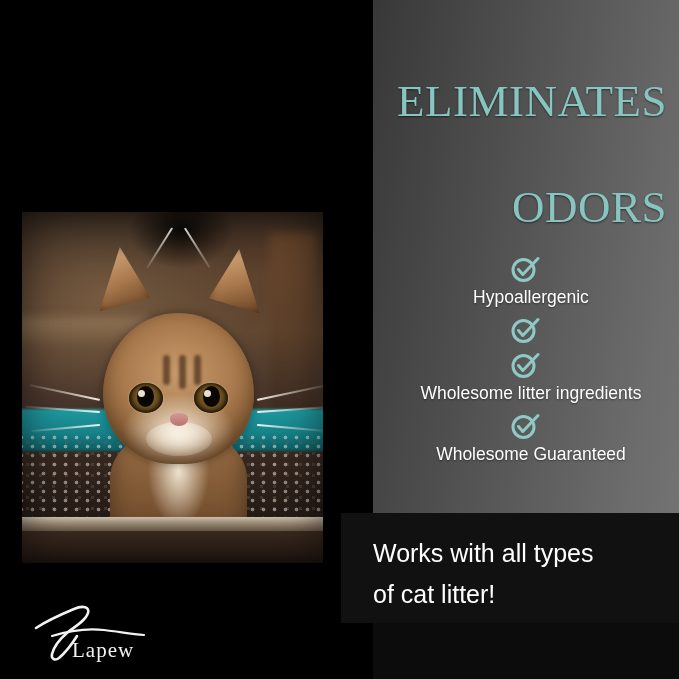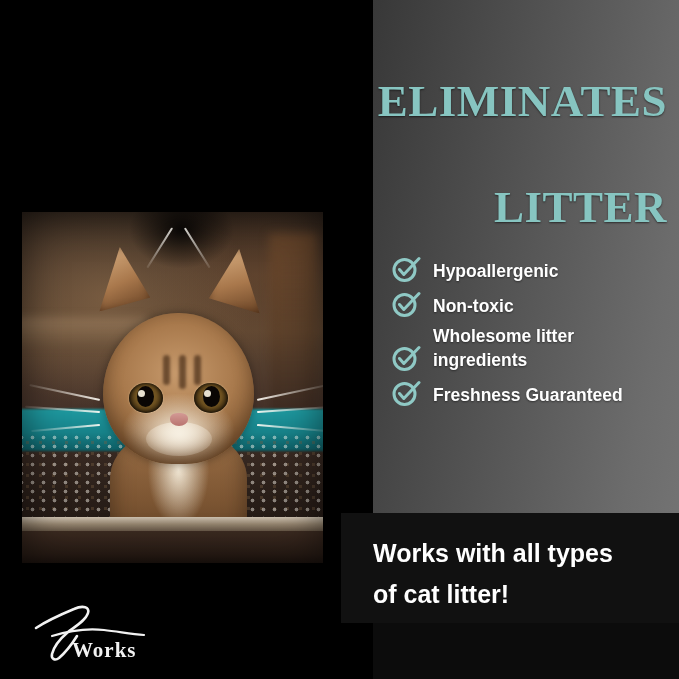--- a/index.html
+++ b/index.html
@@ -7,21 +7,20 @@
     padding: 0;
     background: #000;
   }
   #ad {
     position: relative;
     width: 679px;
     height: 679px;
     overflow: hidden;
     background: #0f172a;
     font-family: "Liberation Sans", sans-serif;
-    font-weight: bold;
   }
 
   
   .bg-black-left {
     position: absolute;
     left: 0; top: 0;
     width: 373px; height: 679px;
     background: #000000;
   }
   .bg-gradient-right {
@@ -56,22 +55,23 @@
 
   
   .features {
     position: absolute;
     left: 391px;
     top: 252px;
     width: 280px;
   }
   .feature-row {
     display: flex;
-    align-items: flex-end;
+    align-items: center;
     margin-bottom: 4px;
+    flex-direction: column;
   }
   .check-icon {
     flex: 0 0 auto;
     width: 30px;
     height: 30px;
     margin-right: 12px;
     margin-top: 1px;
     position: relative;
   }
   .check-icon svg { display: block; }
@@ -293,21 +293,21 @@
 <body>
 
 <div id="ad">
 
   <div class="bg-black-left"></div>
   <div class="bg-gradient-right"></div>
   <div class="bg-bottom-black"></div>
 
   <div class="headline">
     <span class="hl-line">ELIMINATES</span>
-    <span class="hl-line">LITTER</span>
+    <span class="hl-line">ODORS</span>
   </div>
 
   <div class="photo">
     <div class="photo-scene">
       <div class="room-bg"></div>
       <div class="room-dark-top"></div>
       <div class="room-shelf"></div>
       <div class="room-right-post"></div>
 
       <div class="litterbox-back"></div>
@@ -361,52 +361,51 @@
       <span class="feature-label">Hypoallergenic</span>
     </div>
 
     <div class="feature-row">
       <span class="check-icon">
         <svg width="30" height="30" viewBox="0 0 30 30">
           <circle cx="13.5" cy="17" r="10.5" fill="none" stroke="#8fc9c5" stroke-width="3"></circle>
           <path d="M8.5 16.5 L12.8 21.5 L28 5.5" fill="none" stroke="#8fc9c5" stroke-width="3" stroke-linecap="round" stroke-linejoin="round"></path>
         </svg>
       </span>
-      <span class="feature-label">Non-toxic</span>
     </div>
 
     <div class="feature-row">
       <span class="check-icon">
         <svg width="30" height="30" viewBox="0 0 30 30">
           <circle cx="13.5" cy="17" r="10.5" fill="none" stroke="#8fc9c5" stroke-width="3"></circle>
           <path d="M8.5 16.5 L12.8 21.5 L28 5.5" fill="none" stroke="#8fc9c5" stroke-width="3" stroke-linecap="round" stroke-linejoin="round"></path>
         </svg>
       </span>
       <span class="feature-label">Wholesome litter ingredients</span>
     </div>
 
     <div class="feature-row">
       <span class="check-icon">
         <svg width="30" height="30" viewBox="0 0 30 30">
           <circle cx="13.5" cy="17" r="10.5" fill="none" stroke="#8fc9c5" stroke-width="3"></circle>
           <path d="M8.5 16.5 L12.8 21.5 L28 5.5" fill="none" stroke="#8fc9c5" stroke-width="3" stroke-linecap="round" stroke-linejoin="round"></path>
         </svg>
       </span>
-      <span class="feature-label">Freshness Guaranteed</span>
+      <span class="feature-label">Wholesome Guaranteed</span>
     </div>
 
   </div>
 
   <div class="tagline-box">
     <div class="tagline-text">Works with all types
 of cat litter!</div>
   </div>
 
   <div class="logo">
     <svg width="150" height="66" viewBox="0 0 150 66">
       <path d="M8 28 C20 20, 34 14, 46 9 C55 5, 62 7, 60 13 C58 20, 48 26, 40 32
                C33 38, 26 46, 24 54 C23 59, 27 61, 31 58 C38 52, 44 44, 49 36" fill="none" stroke="#f2f2f2" stroke-width="2.6" stroke-linecap="round"></path>
       <path d="M24 36 C40 31, 58 28, 76 30 C90 31.5, 103 34, 116 35" fill="none" stroke="#f2f2f2" stroke-width="2.2" stroke-linecap="round"></path>
     </svg>
-    <div class="logo-word">Works</div>
+    <div class="logo-word">Lapew</div>
   </div>
 
 </div>
 
 </body></html>

